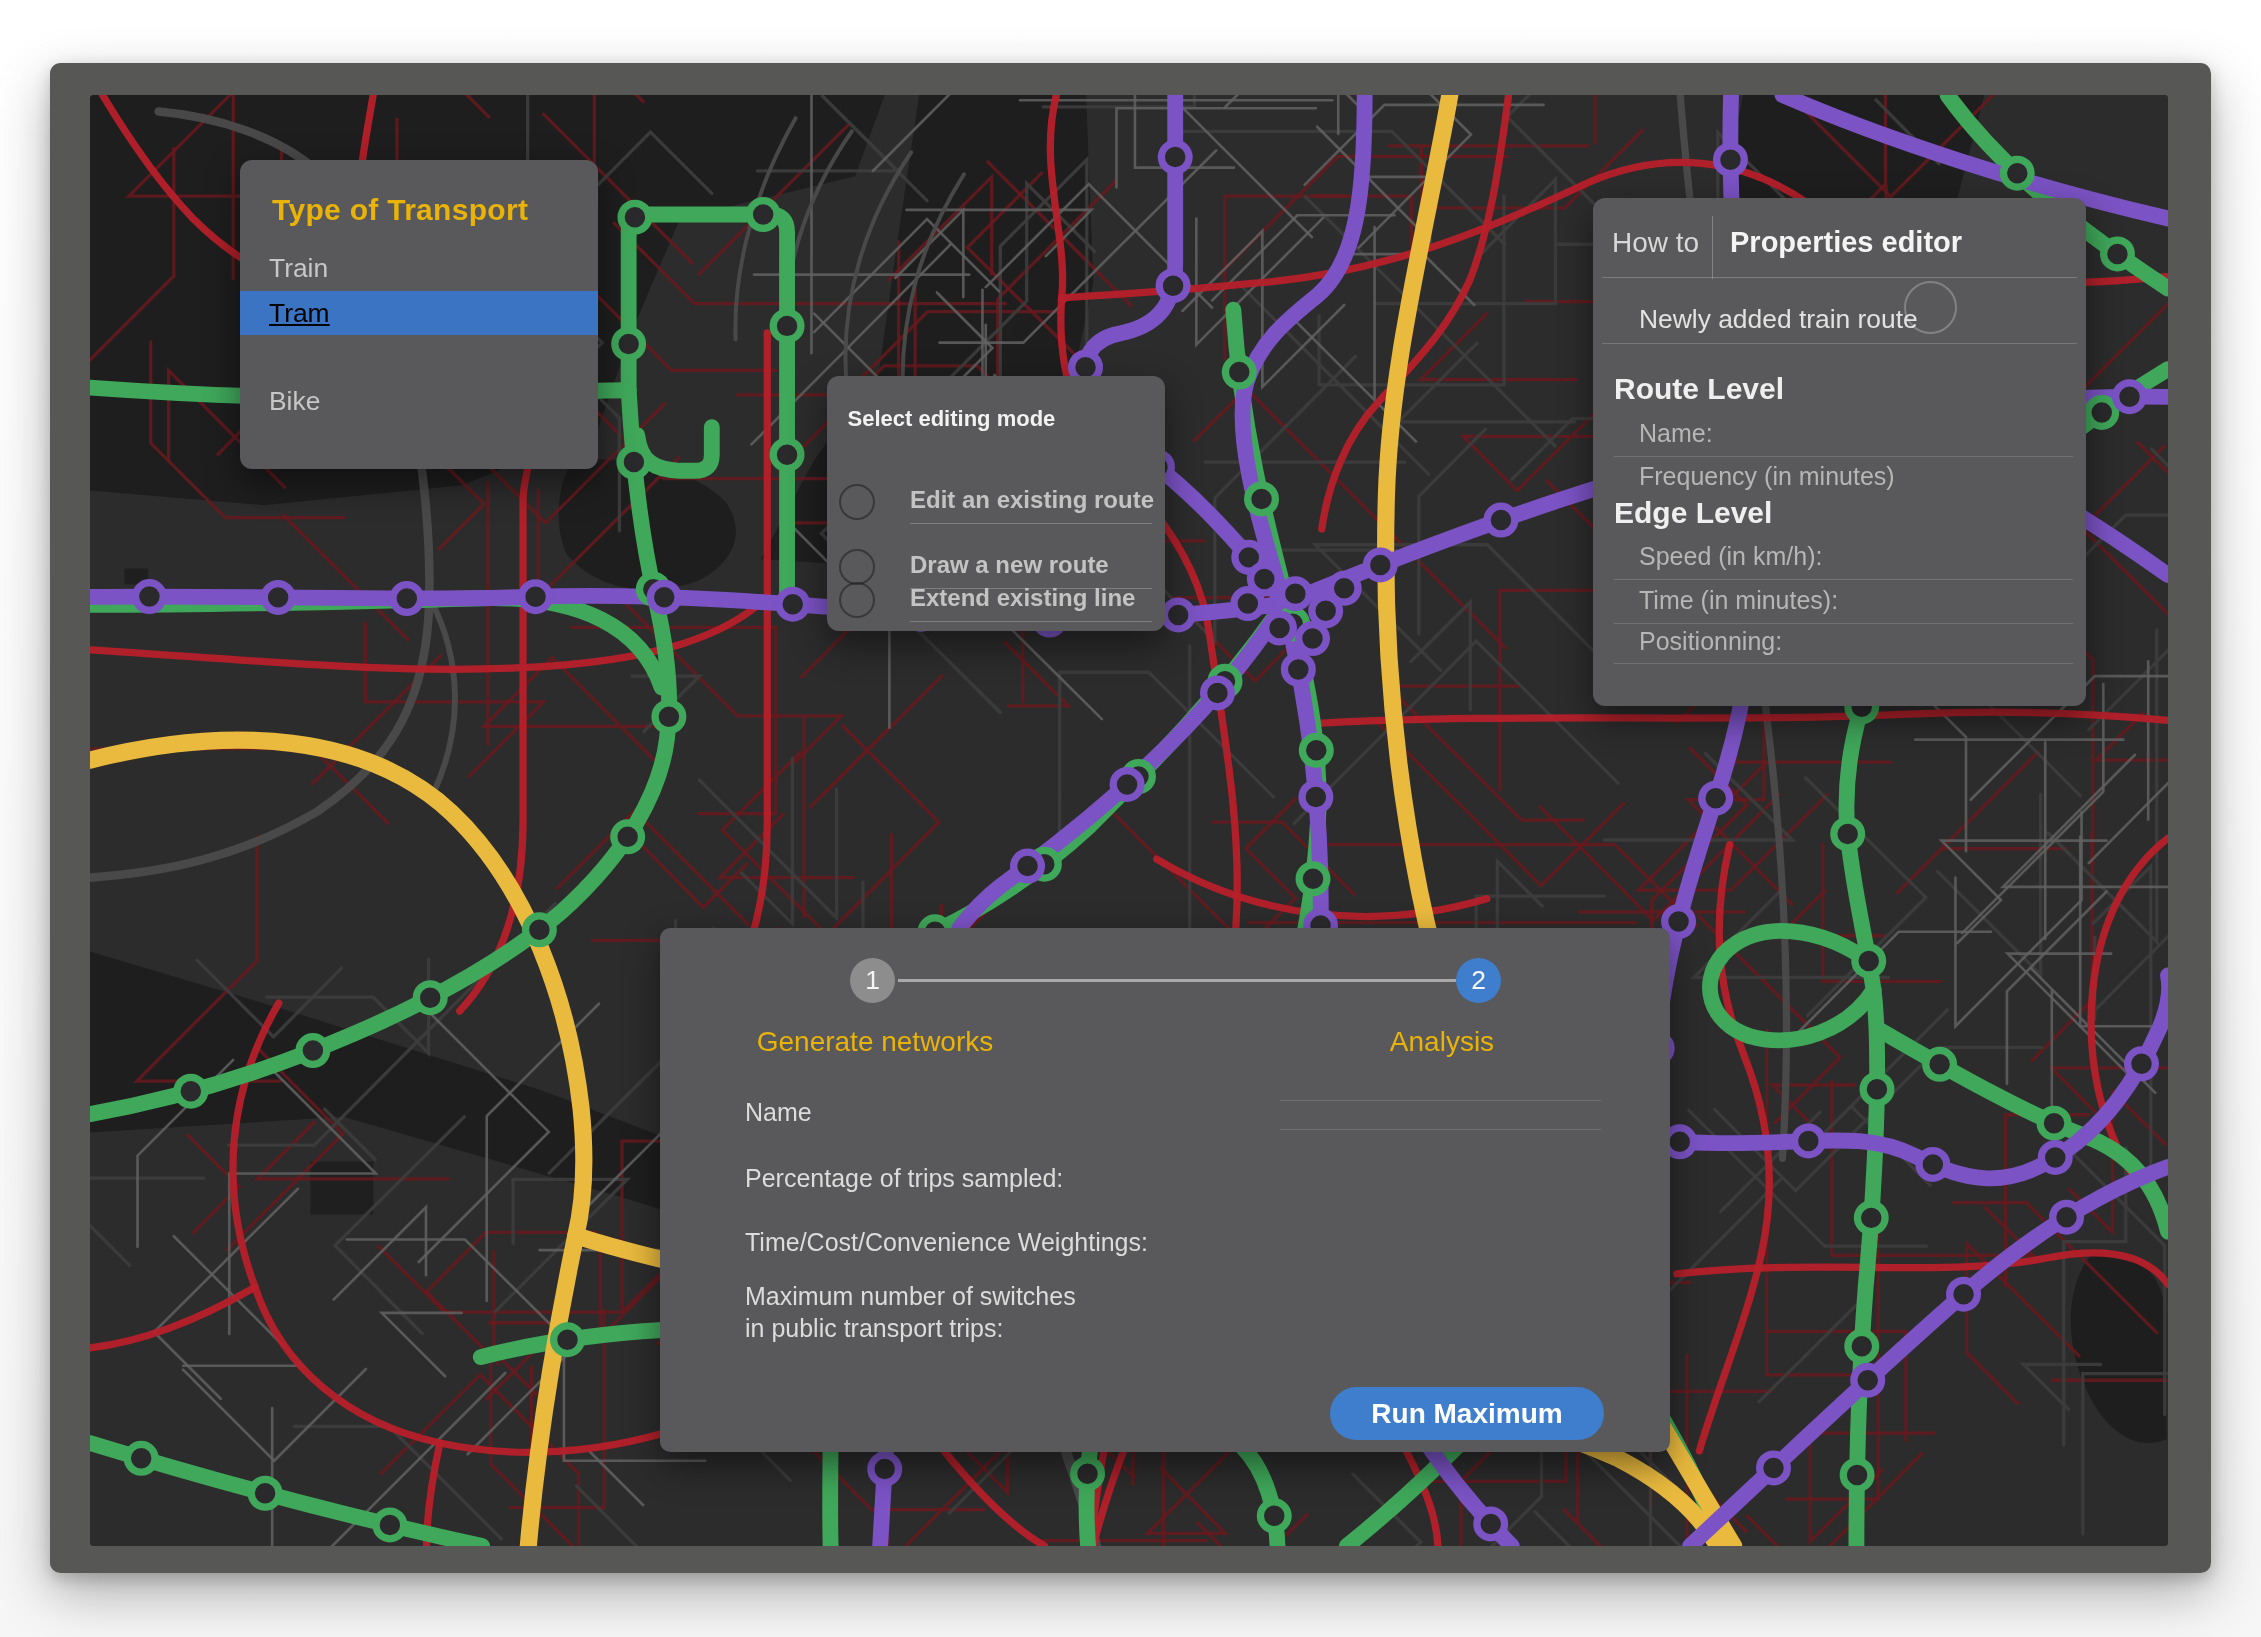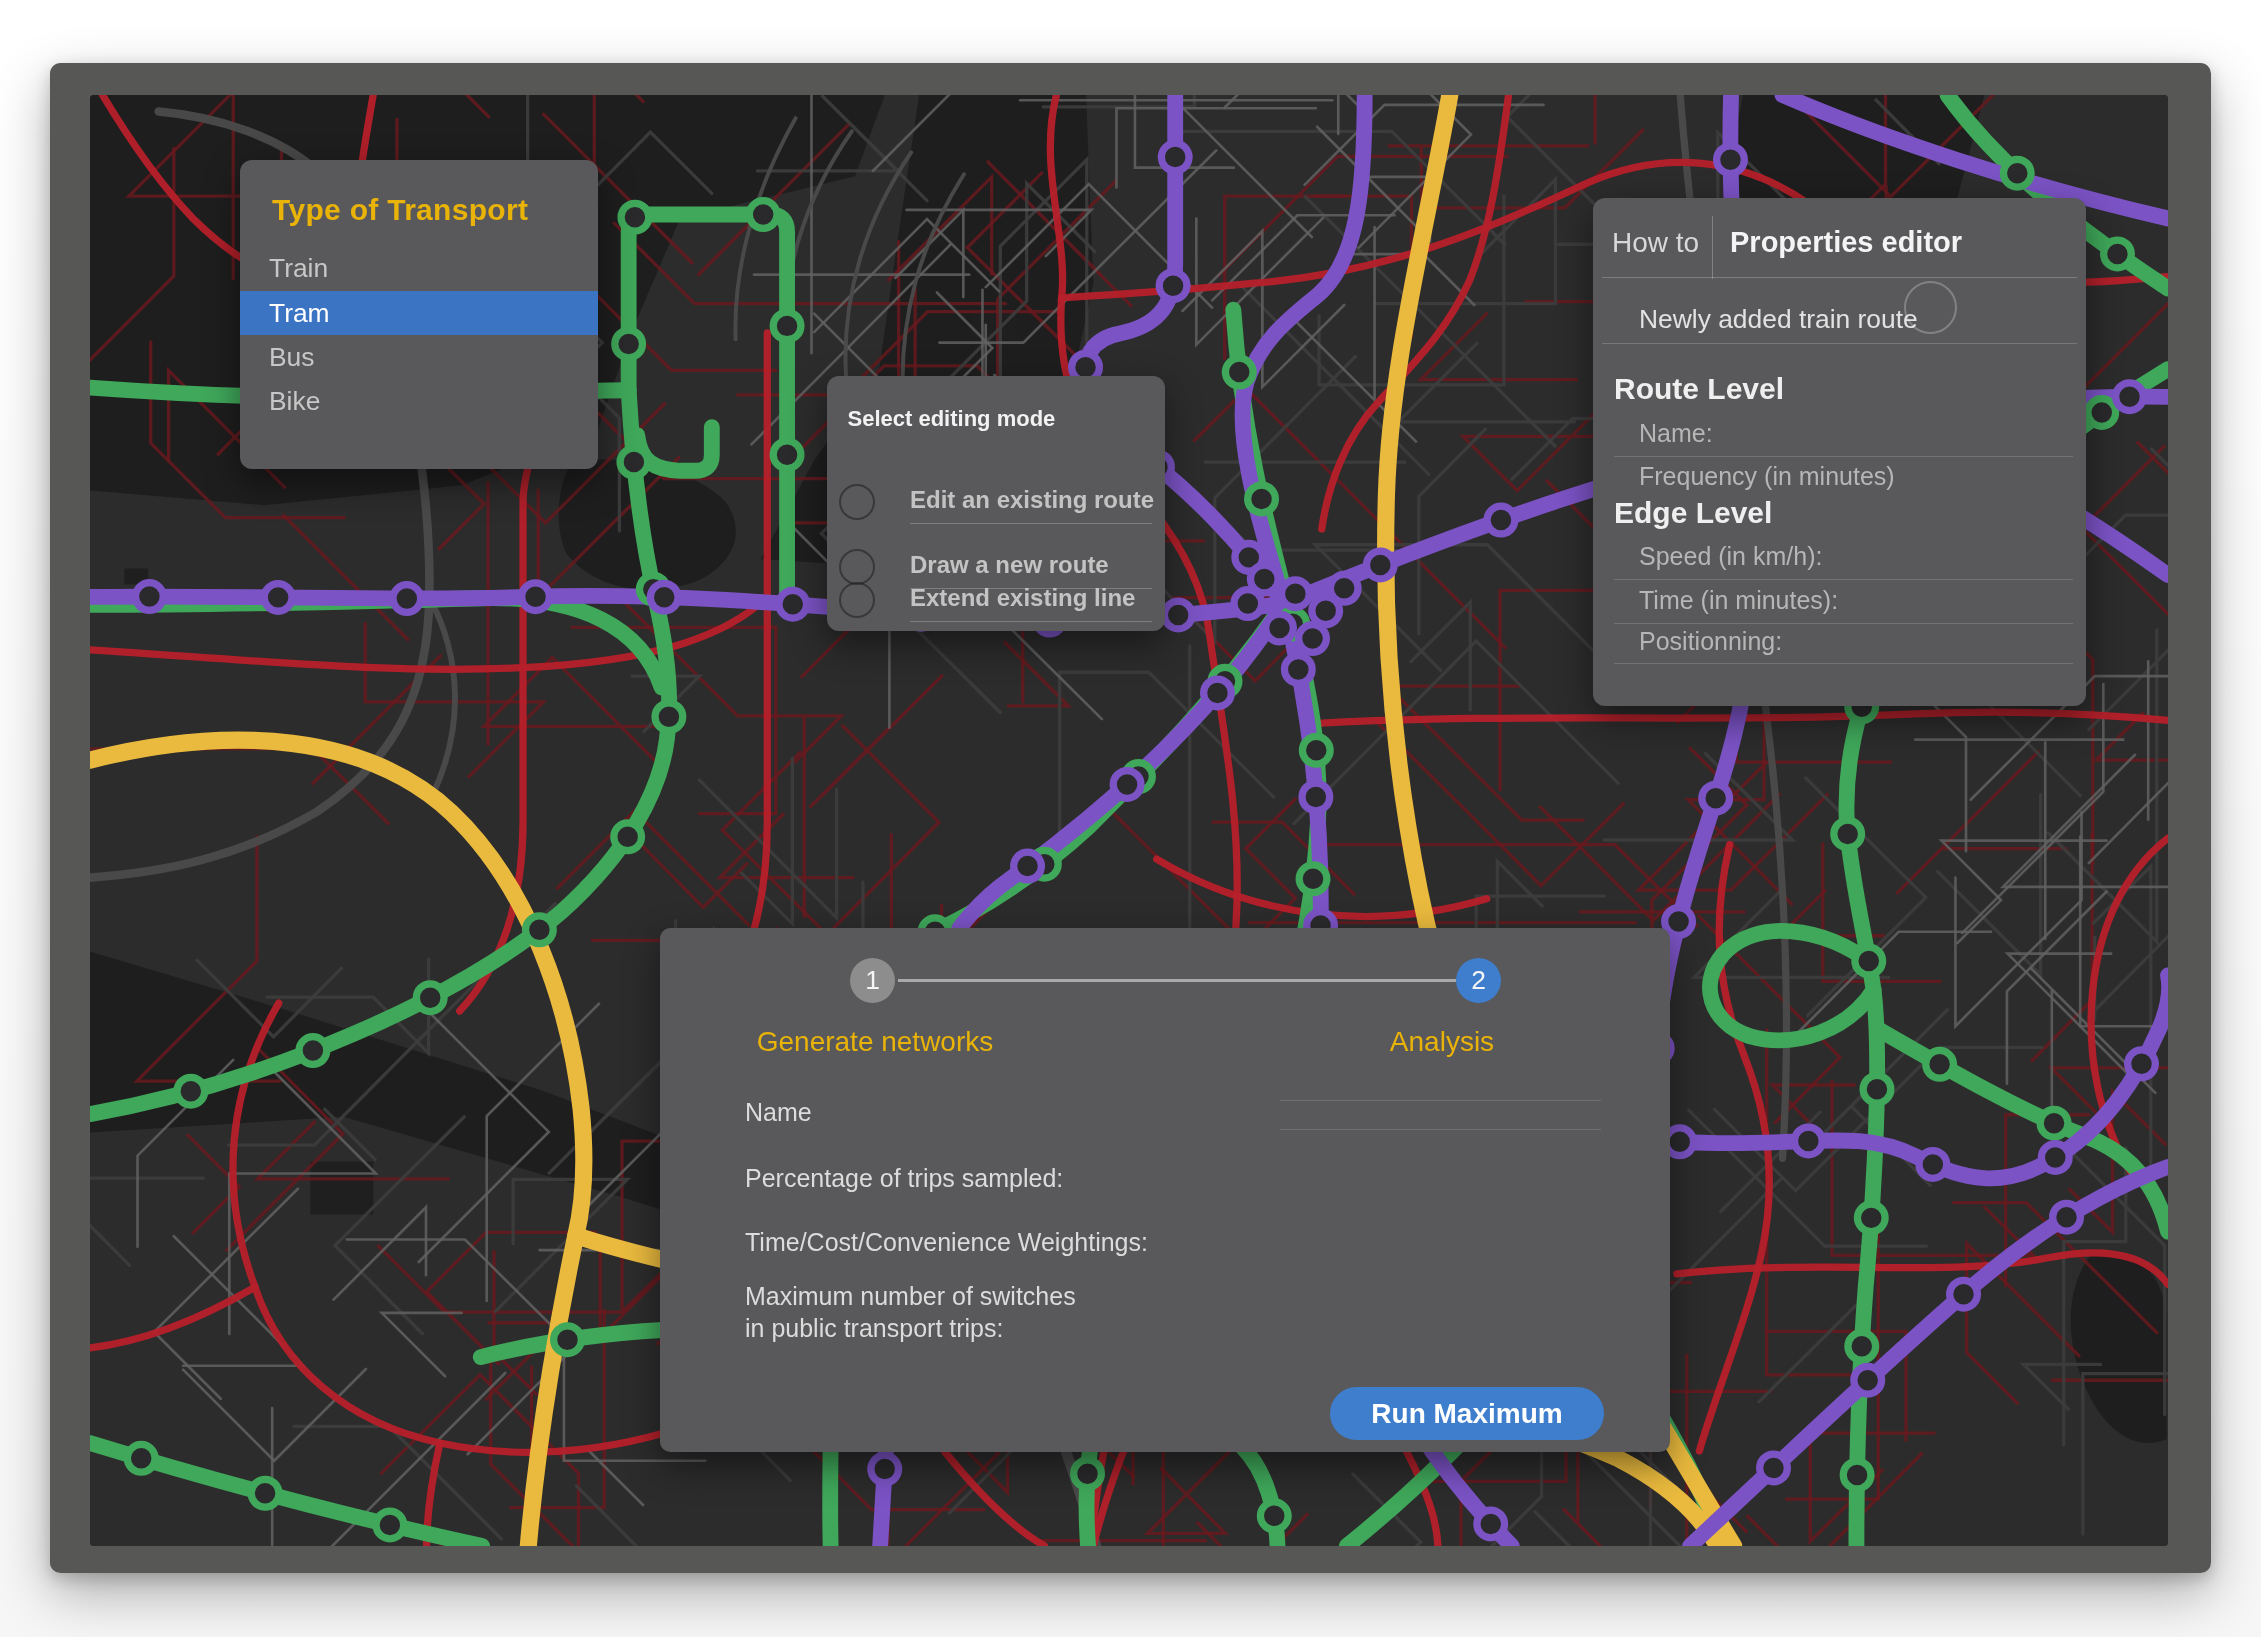--- a/index.html
+++ b/index.html
@@ -12,21 +12,21 @@
   .map svg{position:absolute;left:0;top:0;width:100%;height:100%;display:block;}
   
   .panel{position:absolute;background:var(--panel-gray,#59595b);border-radius:12px;color:#d6d6d6;
          box-shadow:0 13.2px 36px rgba(0,0,0,.45);}
   .hairline{position:absolute;height:1.3px;background:rgba(255,255,255,.22);}
   .vline{position:absolute;width:1.3px;background:rgba(255,255,255,.25);}
   
   .tp{left:240px;top:160px;width:358px;height:309px;}
   .tp-title{position:absolute;left:32px;top:33px;font-size:30px;font-weight:700;color:#eab308;letter-spacing:0.3px;white-space:nowrap;}
   .tp-item{position:absolute;left:0;right:0;height:44px;line-height:44px;padding-left:29px;font-size:26.4px;color:#c7c7c7;cursor:default;}
-  .tp-item.selected{background:var(--selection-blue,#3a74c3);color:#ffffff;}
+  .tp-item.selected{background:var(--selection-blue,#3a74c3);color:#000000;text-decoration:underline;}
   
   .em{left:827px;top:376px;width:338px;height:255px;}
   .em-title{position:absolute;left:20.5px;top:30px;font-size:22px;font-weight:700;color:#f2f2f2;white-space:nowrap;}
   .em-row{position:absolute;left:0;right:0;height:49px;}
   .em-radio{position:absolute;left:12px;top:8.6px;width:32px;height:32px;border-radius:50%;border:2px solid rgba(30,30,30,.55);}
   .em-label{position:absolute;left:83px;top:0;height:49px;line-height:49px;font-size:24px;color:#c3c3c3;white-space:nowrap;font-weight:bold;}
   .em-sep{position:absolute;left:83px;right:13.2px;bottom:0;height:1.3px;background:rgba(255,255,255,.22);}
   
   .pp{left:1593px;top:198px;width:493px;height:508px;}
   .pp-tab-howto{position:absolute;left:19px;top:29px;font-size:28px;color:#d8d8d8;white-space:nowrap;}
@@ -544,21 +544,20 @@
           <circle cx="2036" cy="892" r="21" fill="#2a2a2c" stroke="#7b53c5" stroke-width="11"></circle>
           <circle cx="1890" cy="915" r="21" fill="#2a2a2c" stroke="#7b53c5" stroke-width="11"></circle>
         </svg>
     </div>
   </div>
 
   <div class="panel tp">
     <div class="tp-title">Type of Transport</div>
     <div class="tp-item" style="top:86px">Train</div>
     <div class="tp-item selected" style="top:131px">Tram</div>
-    <div class="tp-item" style="top:175px">Bus</div>
     <div class="tp-item" style="top:219px">Bike</div>
   </div>
 
   <div class="panel em">
     <div class="em-title">Select editing mode</div>
     <div class="em-row" style="top:99px">
       <span class="em-radio"></span>
       <span class="em-label">Edit an existing route</span>
       <span class="em-sep"></span>
     </div>

